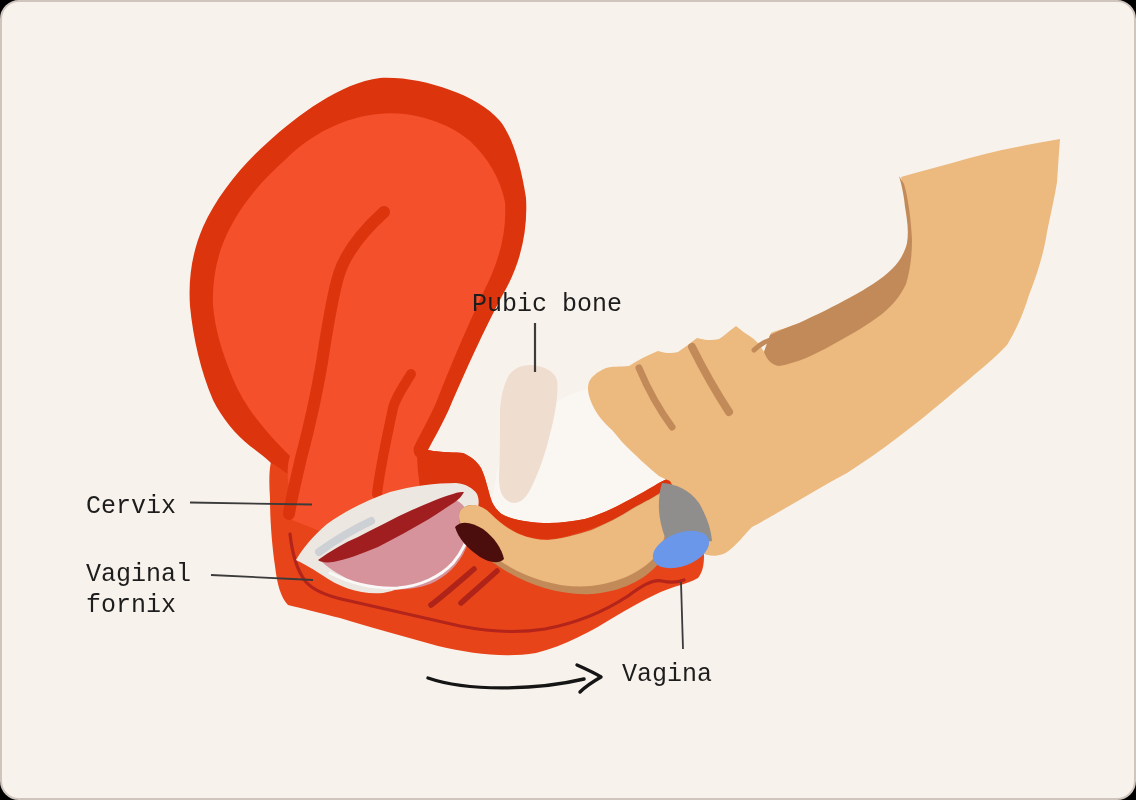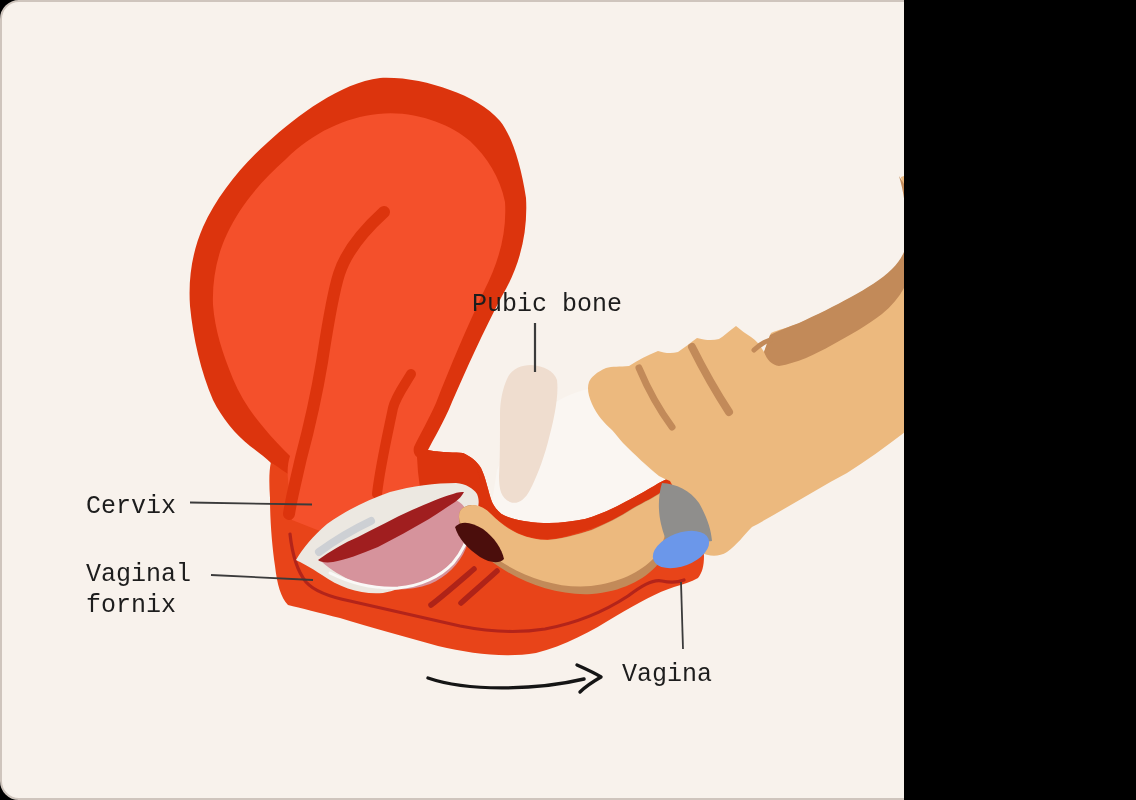--- a/index.html
+++ b/index.html
@@ -1,16 +1,16 @@
 <!DOCTYPE html>
 <html><head>
 <meta charset="utf-8">
 <style>
   html,body{margin:0;padding:0;background:#000;}
-  .stage{position:relative;width:904px;height:800px;overflow:hidden;}
+  .stage{position:relative;width:1136px;height:800px;overflow:hidden;}
   svg{display:block;}
   text{font-family:"Liberation Mono", monospace;font-size:25px;fill:#1d1d1d;}
 </style>
 </head>
 <body>
 <div class="stage">
 <svg width="1136" height="800" viewBox="0 0 1136 800">
 
   <rect x="1" y="1" width="1134" height="798" rx="18" fill="#F8F2EC" stroke="#CFC5BD" stroke-width="2"></rect>
 

